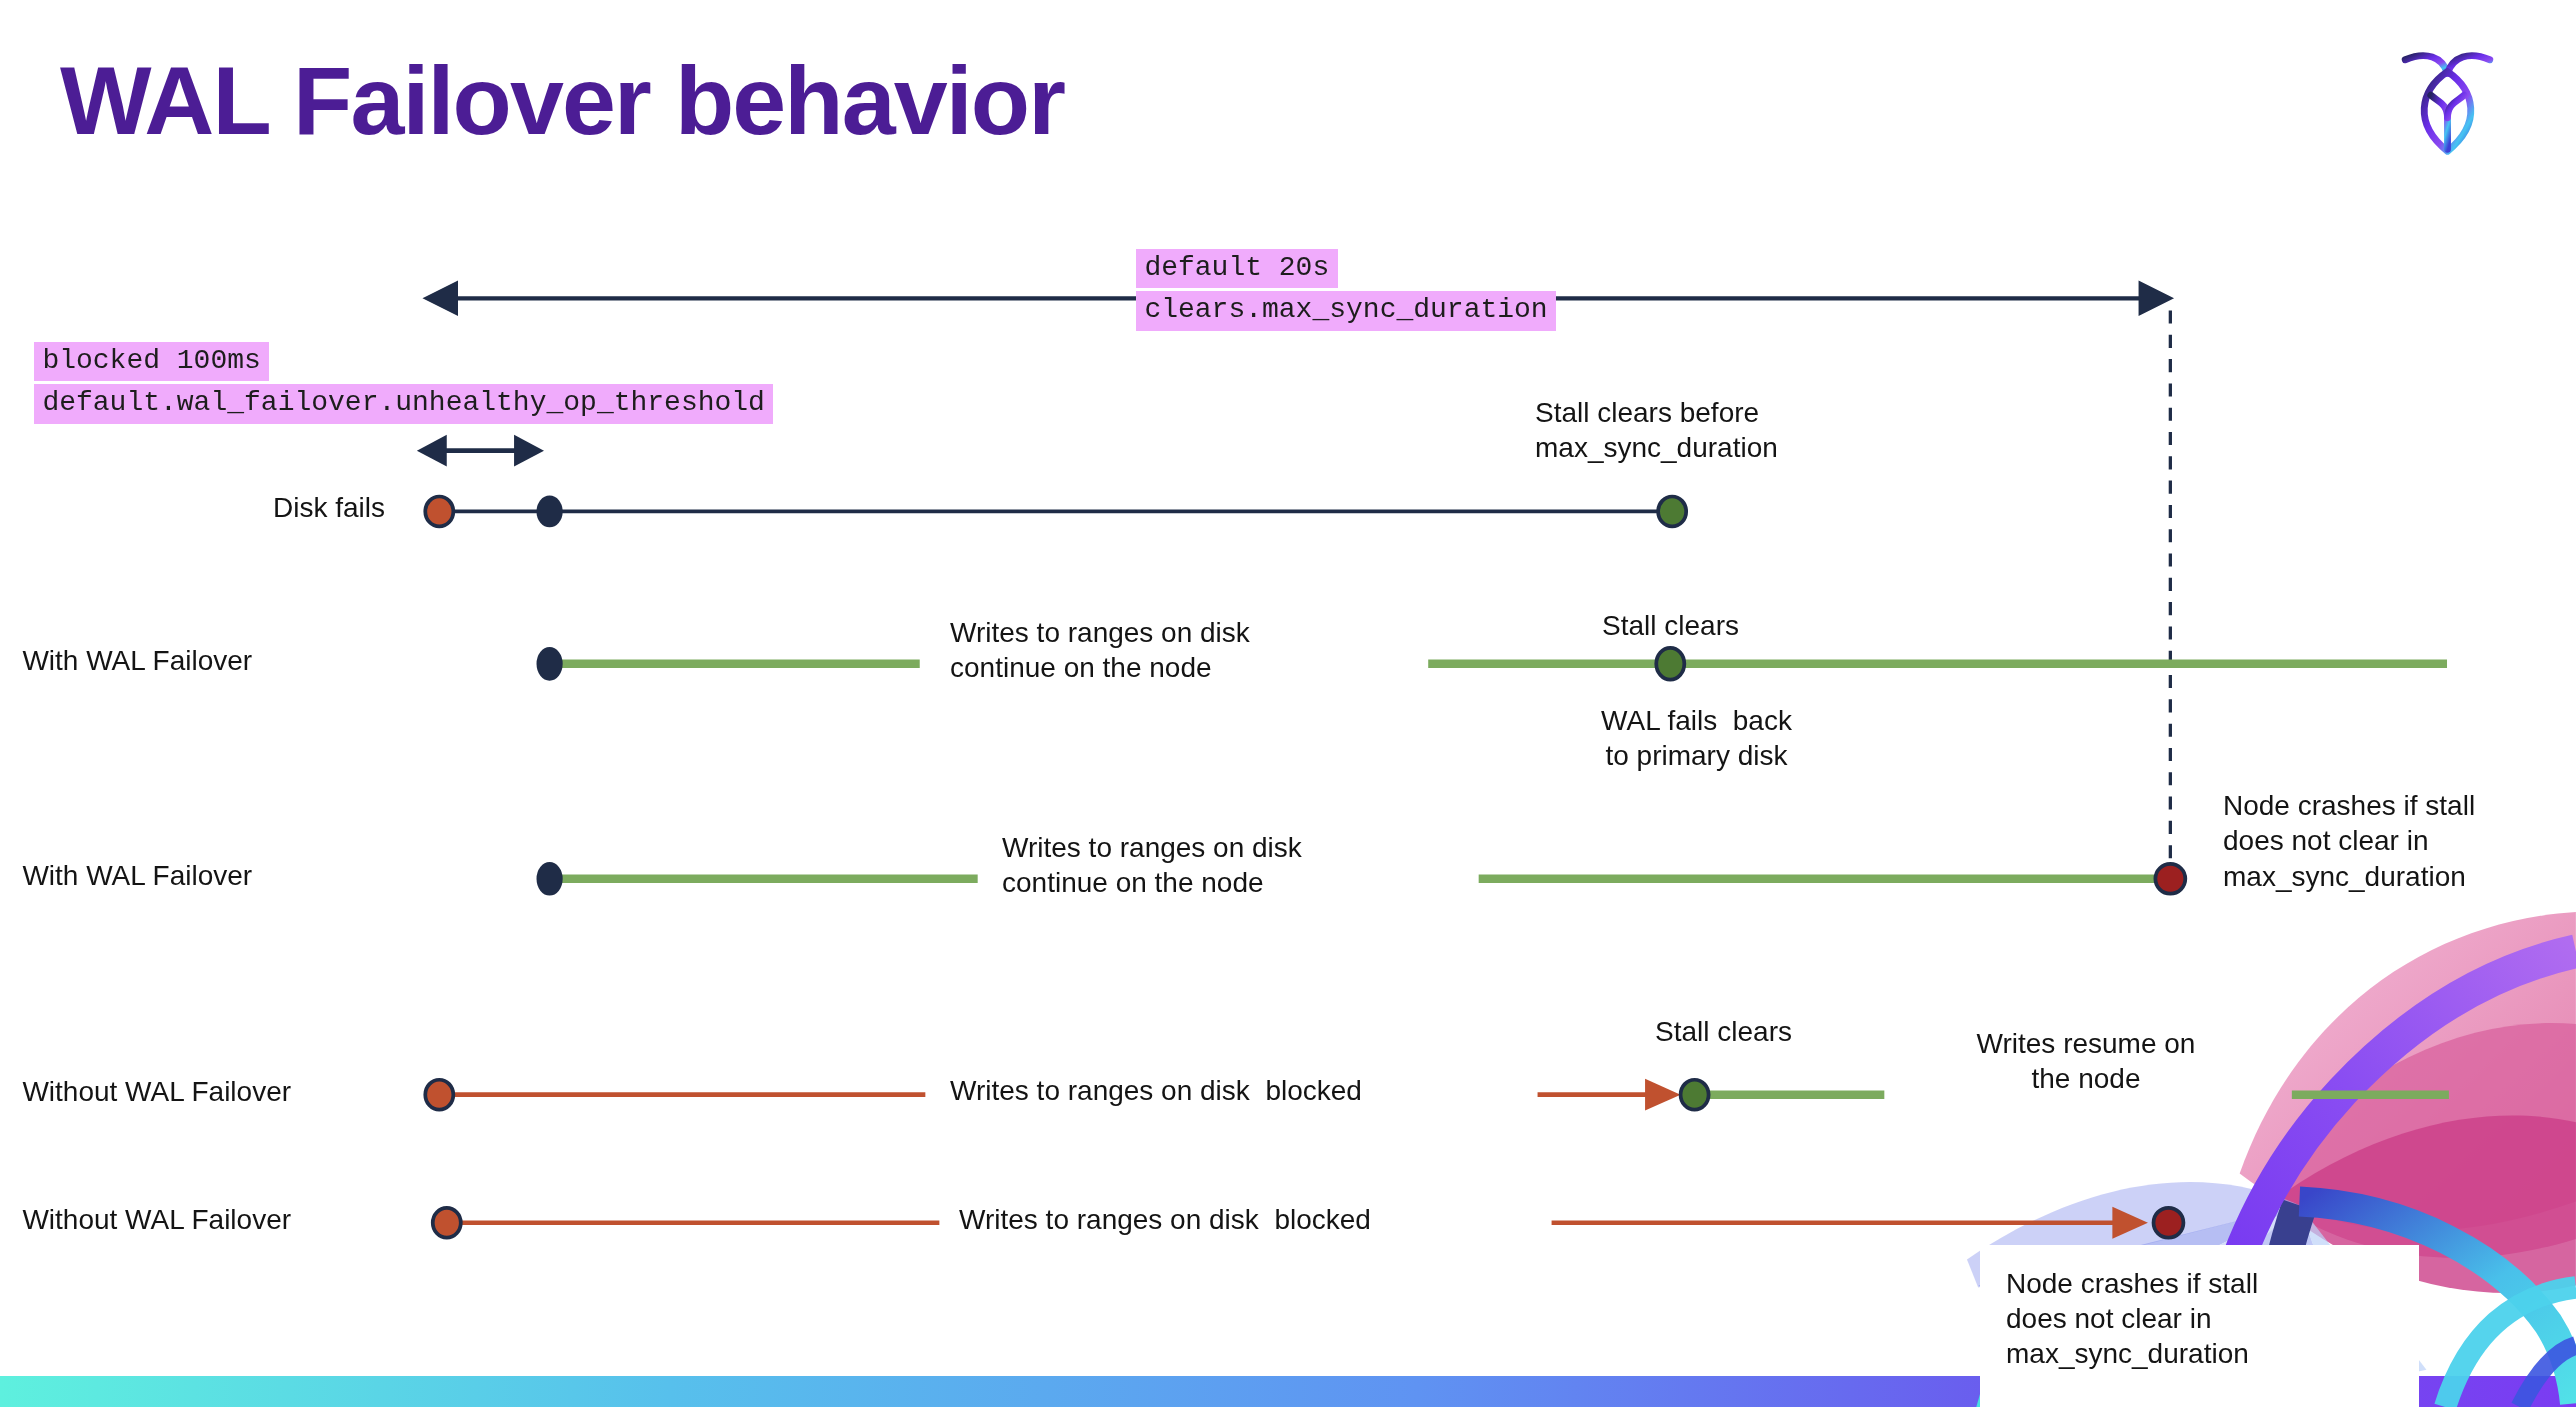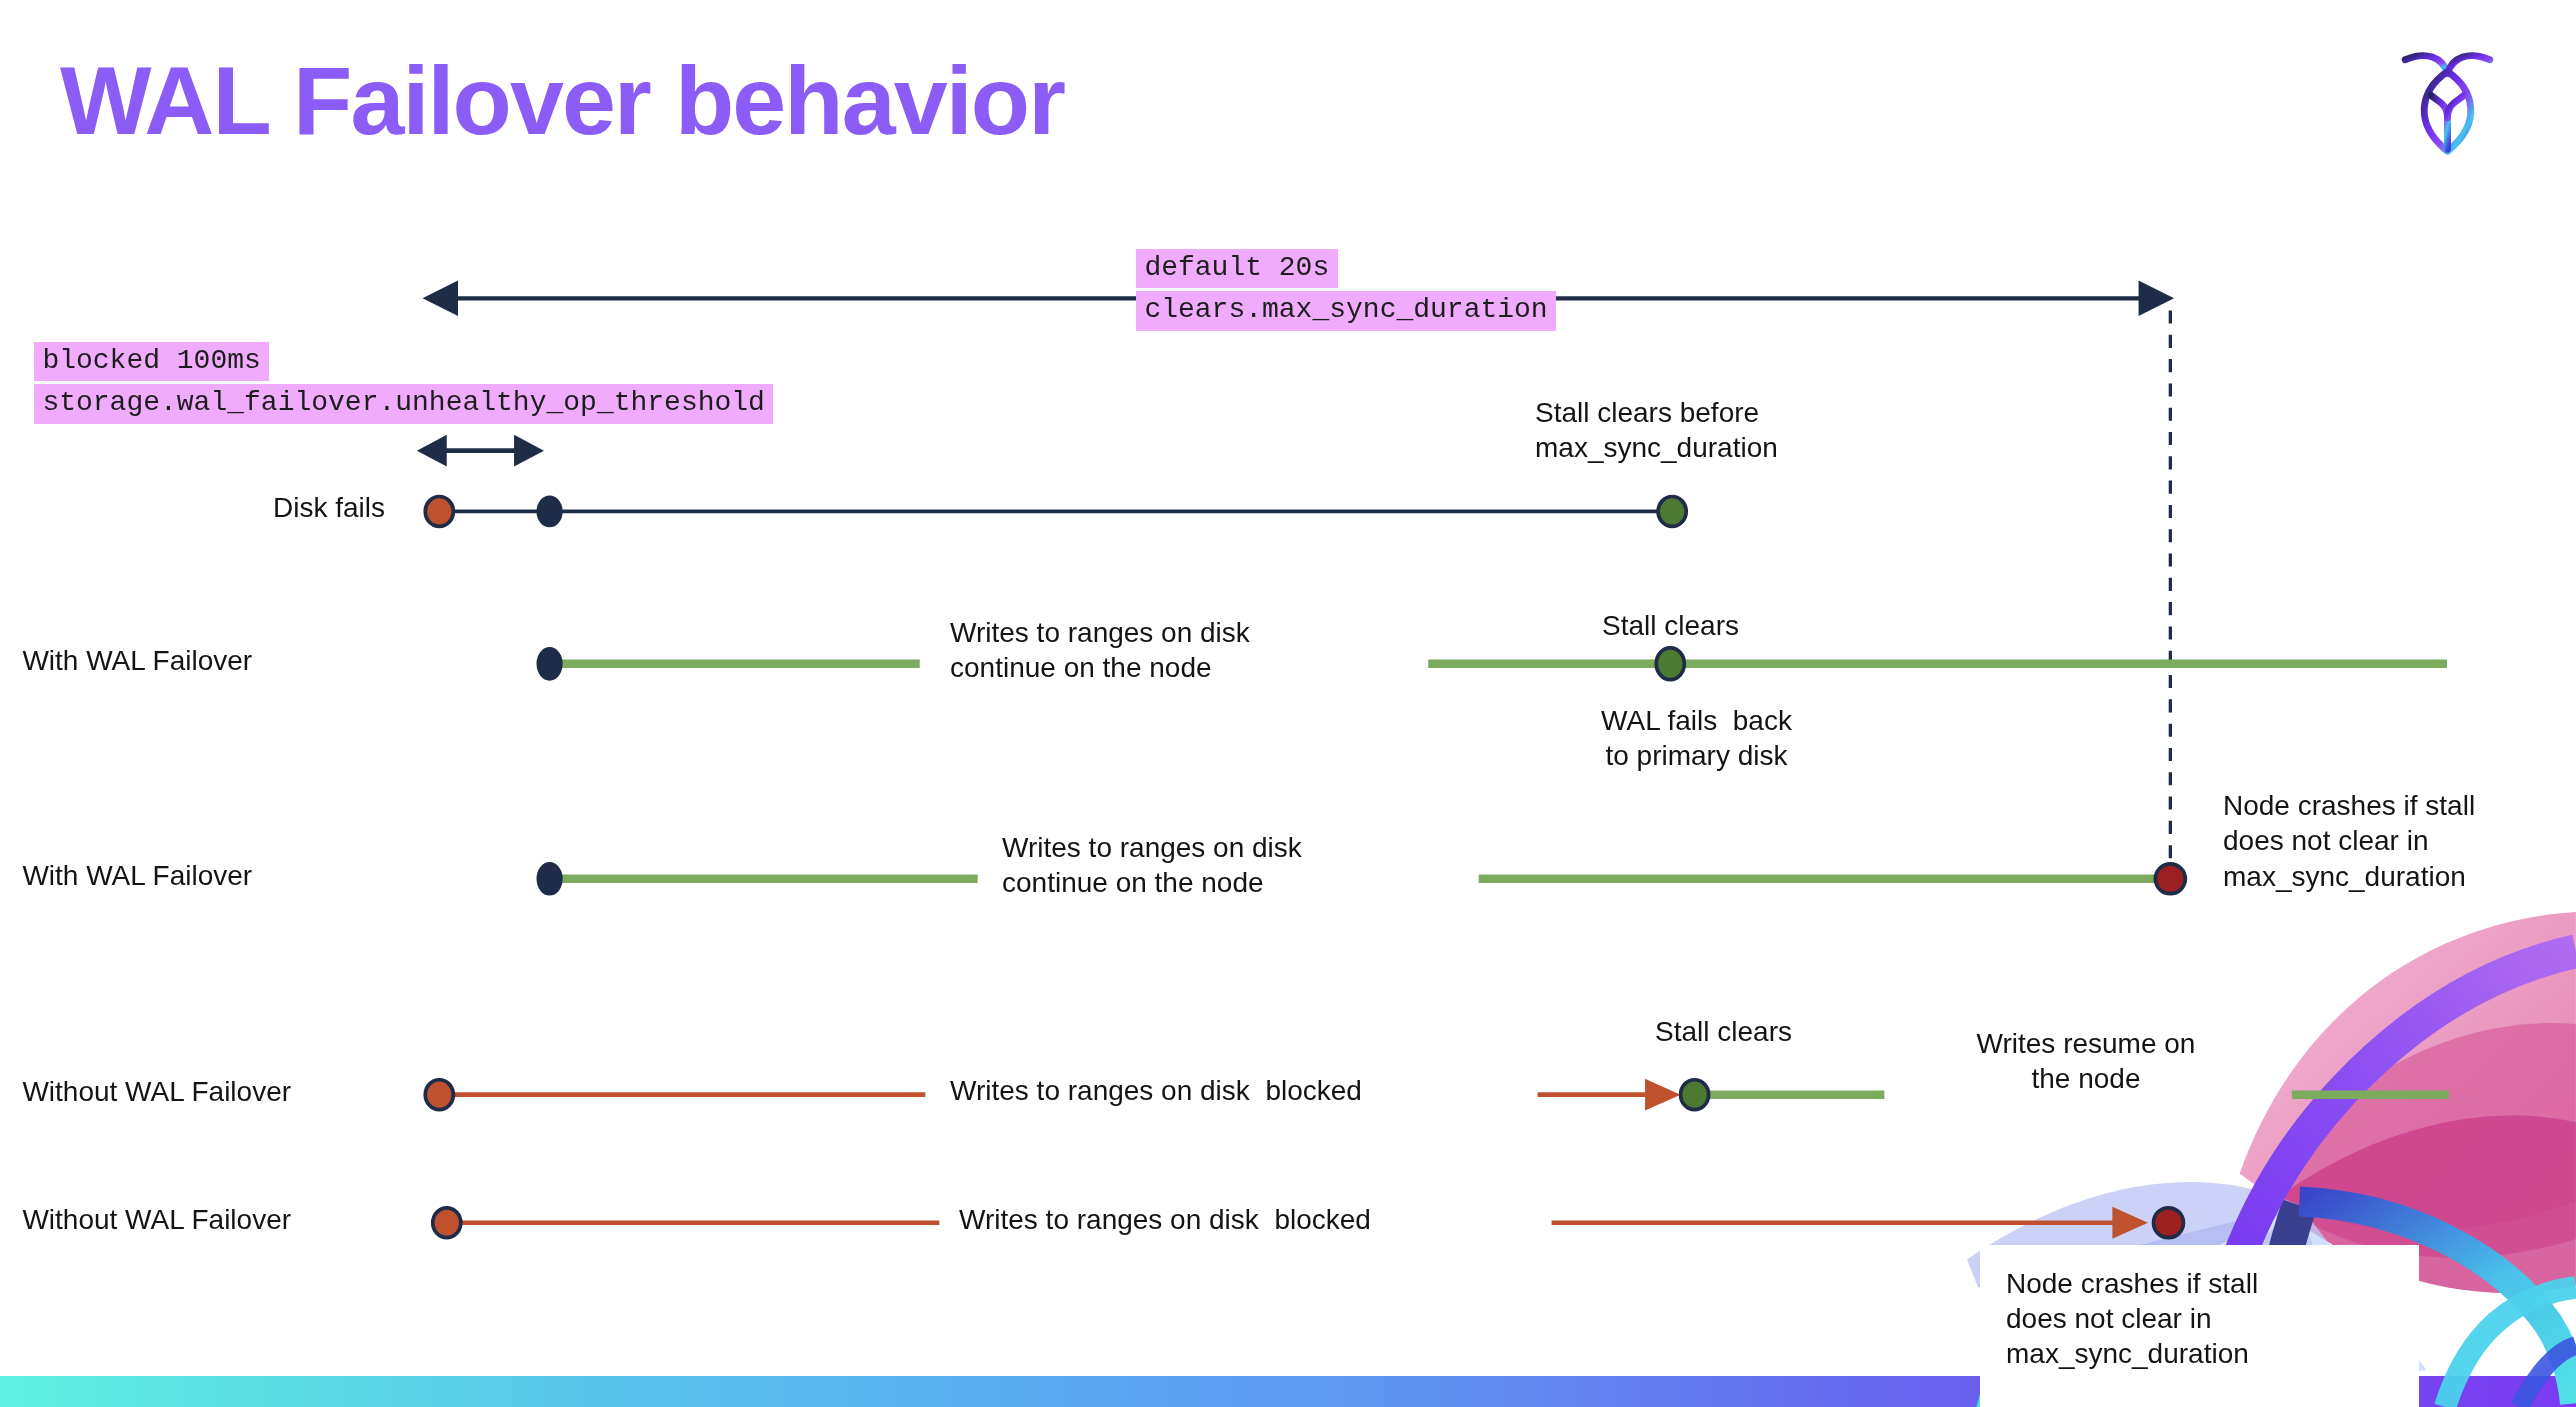--- a/index.html
+++ b/index.html
@@ -2,21 +2,21 @@
 <html style="font-size:15px"><head>
 <meta charset="utf-8">
 <style>
   html,body { margin:0; padding:0; background:#ffffff; }
   .stage { position:relative; width:2576px; height:1408px; background:#ffffff; overflow:hidden;
            font-family:"Liberation Sans", sans-serif; }
   .t { position:absolute; font-size:28px; line-height:1.26; color:#141414; white-space:pre-wrap; }
   .ctr { text-align:center; }
   .rgt { text-align:right; }
   .title { position:absolute; left:60px; top:45px; font-size:97px; font-weight:bold;
-           letter-spacing:-1.9px; color:#8b5cf6; }
+           letter-spacing:-1.9px; color:#4c1d95; }
   .mono-block { position:absolute; }
   .mono-line { display:table; font-family:"Liberation Mono","DejaVu Sans Mono",monospace;
                font-size:28px; color:#1d1d1d; background:#f0abfc; padding:2.8px 8.4px 5.6px 8.4px;
                margin-bottom:2.8px; white-space:pre; }
   svg.layer { position:absolute; left:0; top:0; pointer-events:none; }
   .bottom-bar { position:absolute; left:0; top:1376px; width:2576px; height:32px;
     background:linear-gradient(90deg,#5ef0de 0%,#57c0ec 26%,#5f93f2 55%,#6a5bee 78%,#7b3bf2 100%); }
   .callout { position:absolute; left:1980px; top:1245px; width:439px; height:163px; background:#ffffff; }
   .callout .inner { position:absolute; left:26px; top:20.6px; }
 </style>
@@ -145,21 +145,21 @@
 
   <div class="title">WAL Failover behavior</div>
 
   <div class="mono-block" style="left:1136px; top:249px;">
     <span class="mono-line">default 20s</span>
     <span class="mono-line">clears.max_sync_duration</span>
   </div>
 
   <div class="mono-block" style="left:34px; top:342px;">
     <span class="mono-line">blocked 100ms</span>
-    <span class="mono-line">storage.wal_failover.unhealthy_op_threshold</span>
+    <span class="mono-line">default.wal_failover.unhealthy_op_threshold</span>
   </div>
 
   <div class="t rgt" style="left:140px; top:490px; width:245px;">Disk fails</div>
   <div class="t" style="left:22.4px; top:643px;">With WAL Failover</div>
   <div class="t" style="left:22.4px; top:858px;">With WAL Failover</div>
   <div class="t" style="left:22.4px; top:1074px;">Without WAL Failover</div>
   <div class="t" style="left:22.4px; top:1202px;">Without WAL Failover</div>
 
   <div class="t" style="left:1535px; top:395px;">Stall clears before
 max_sync_duration</div>

